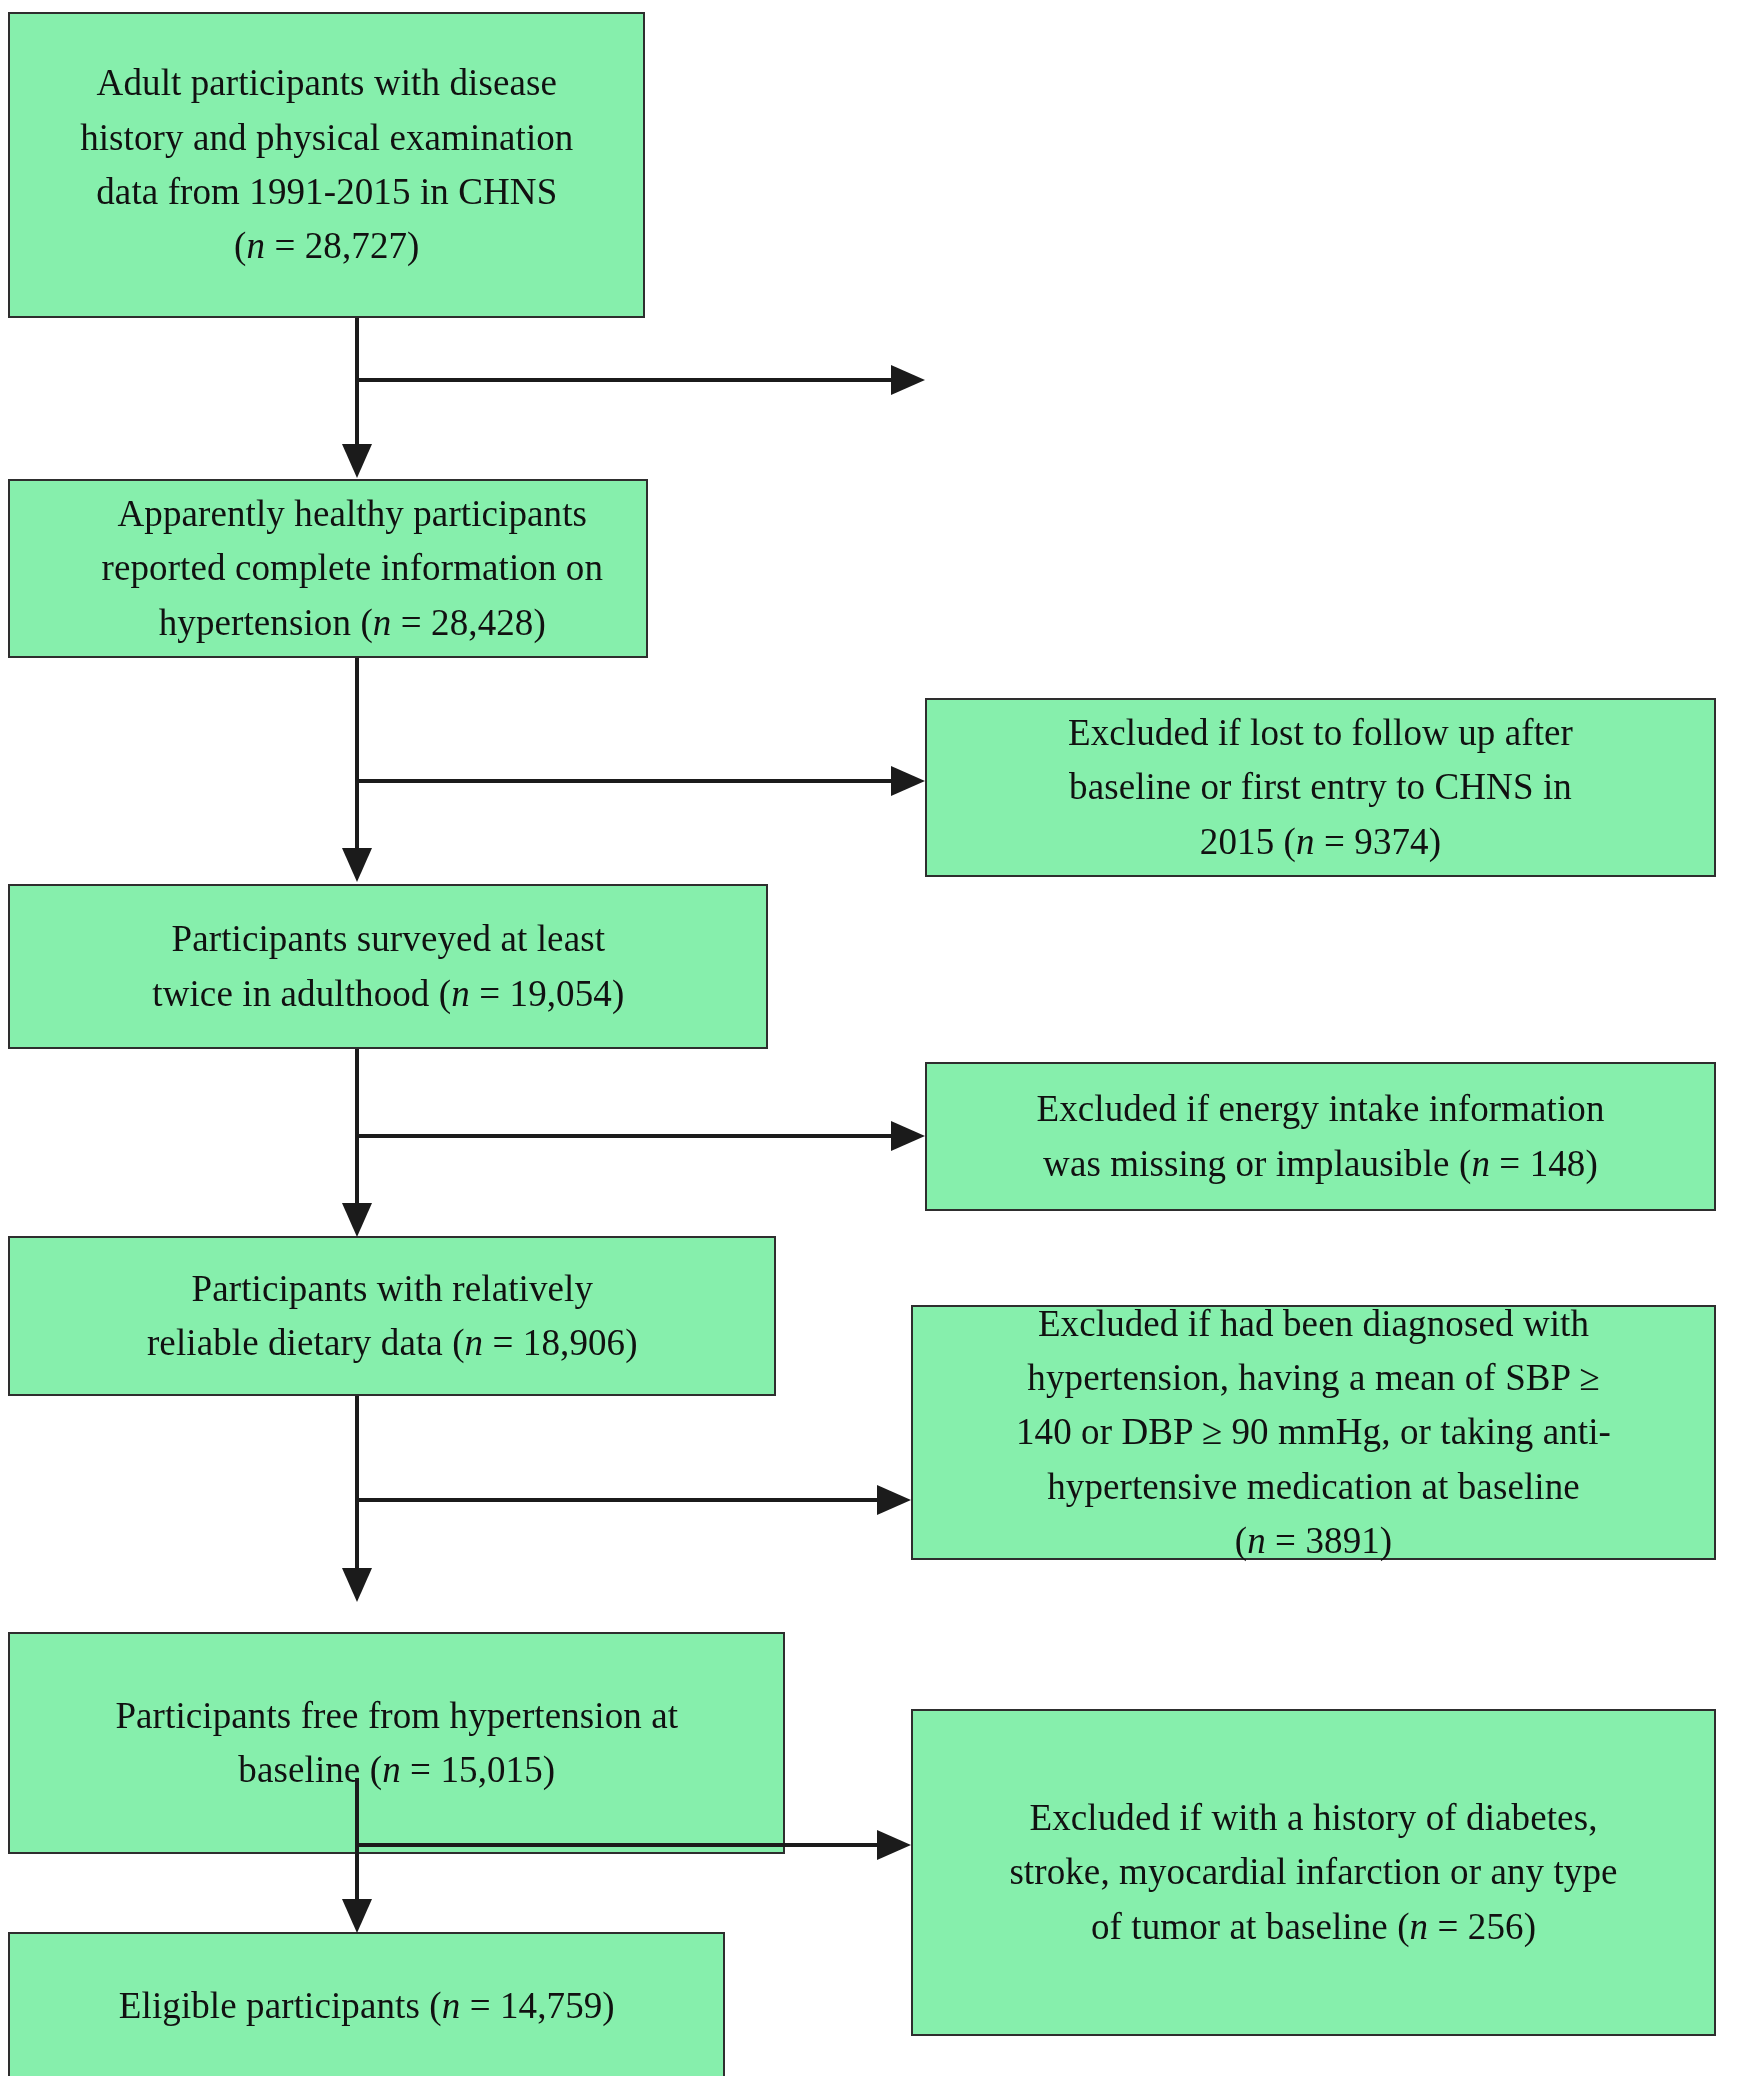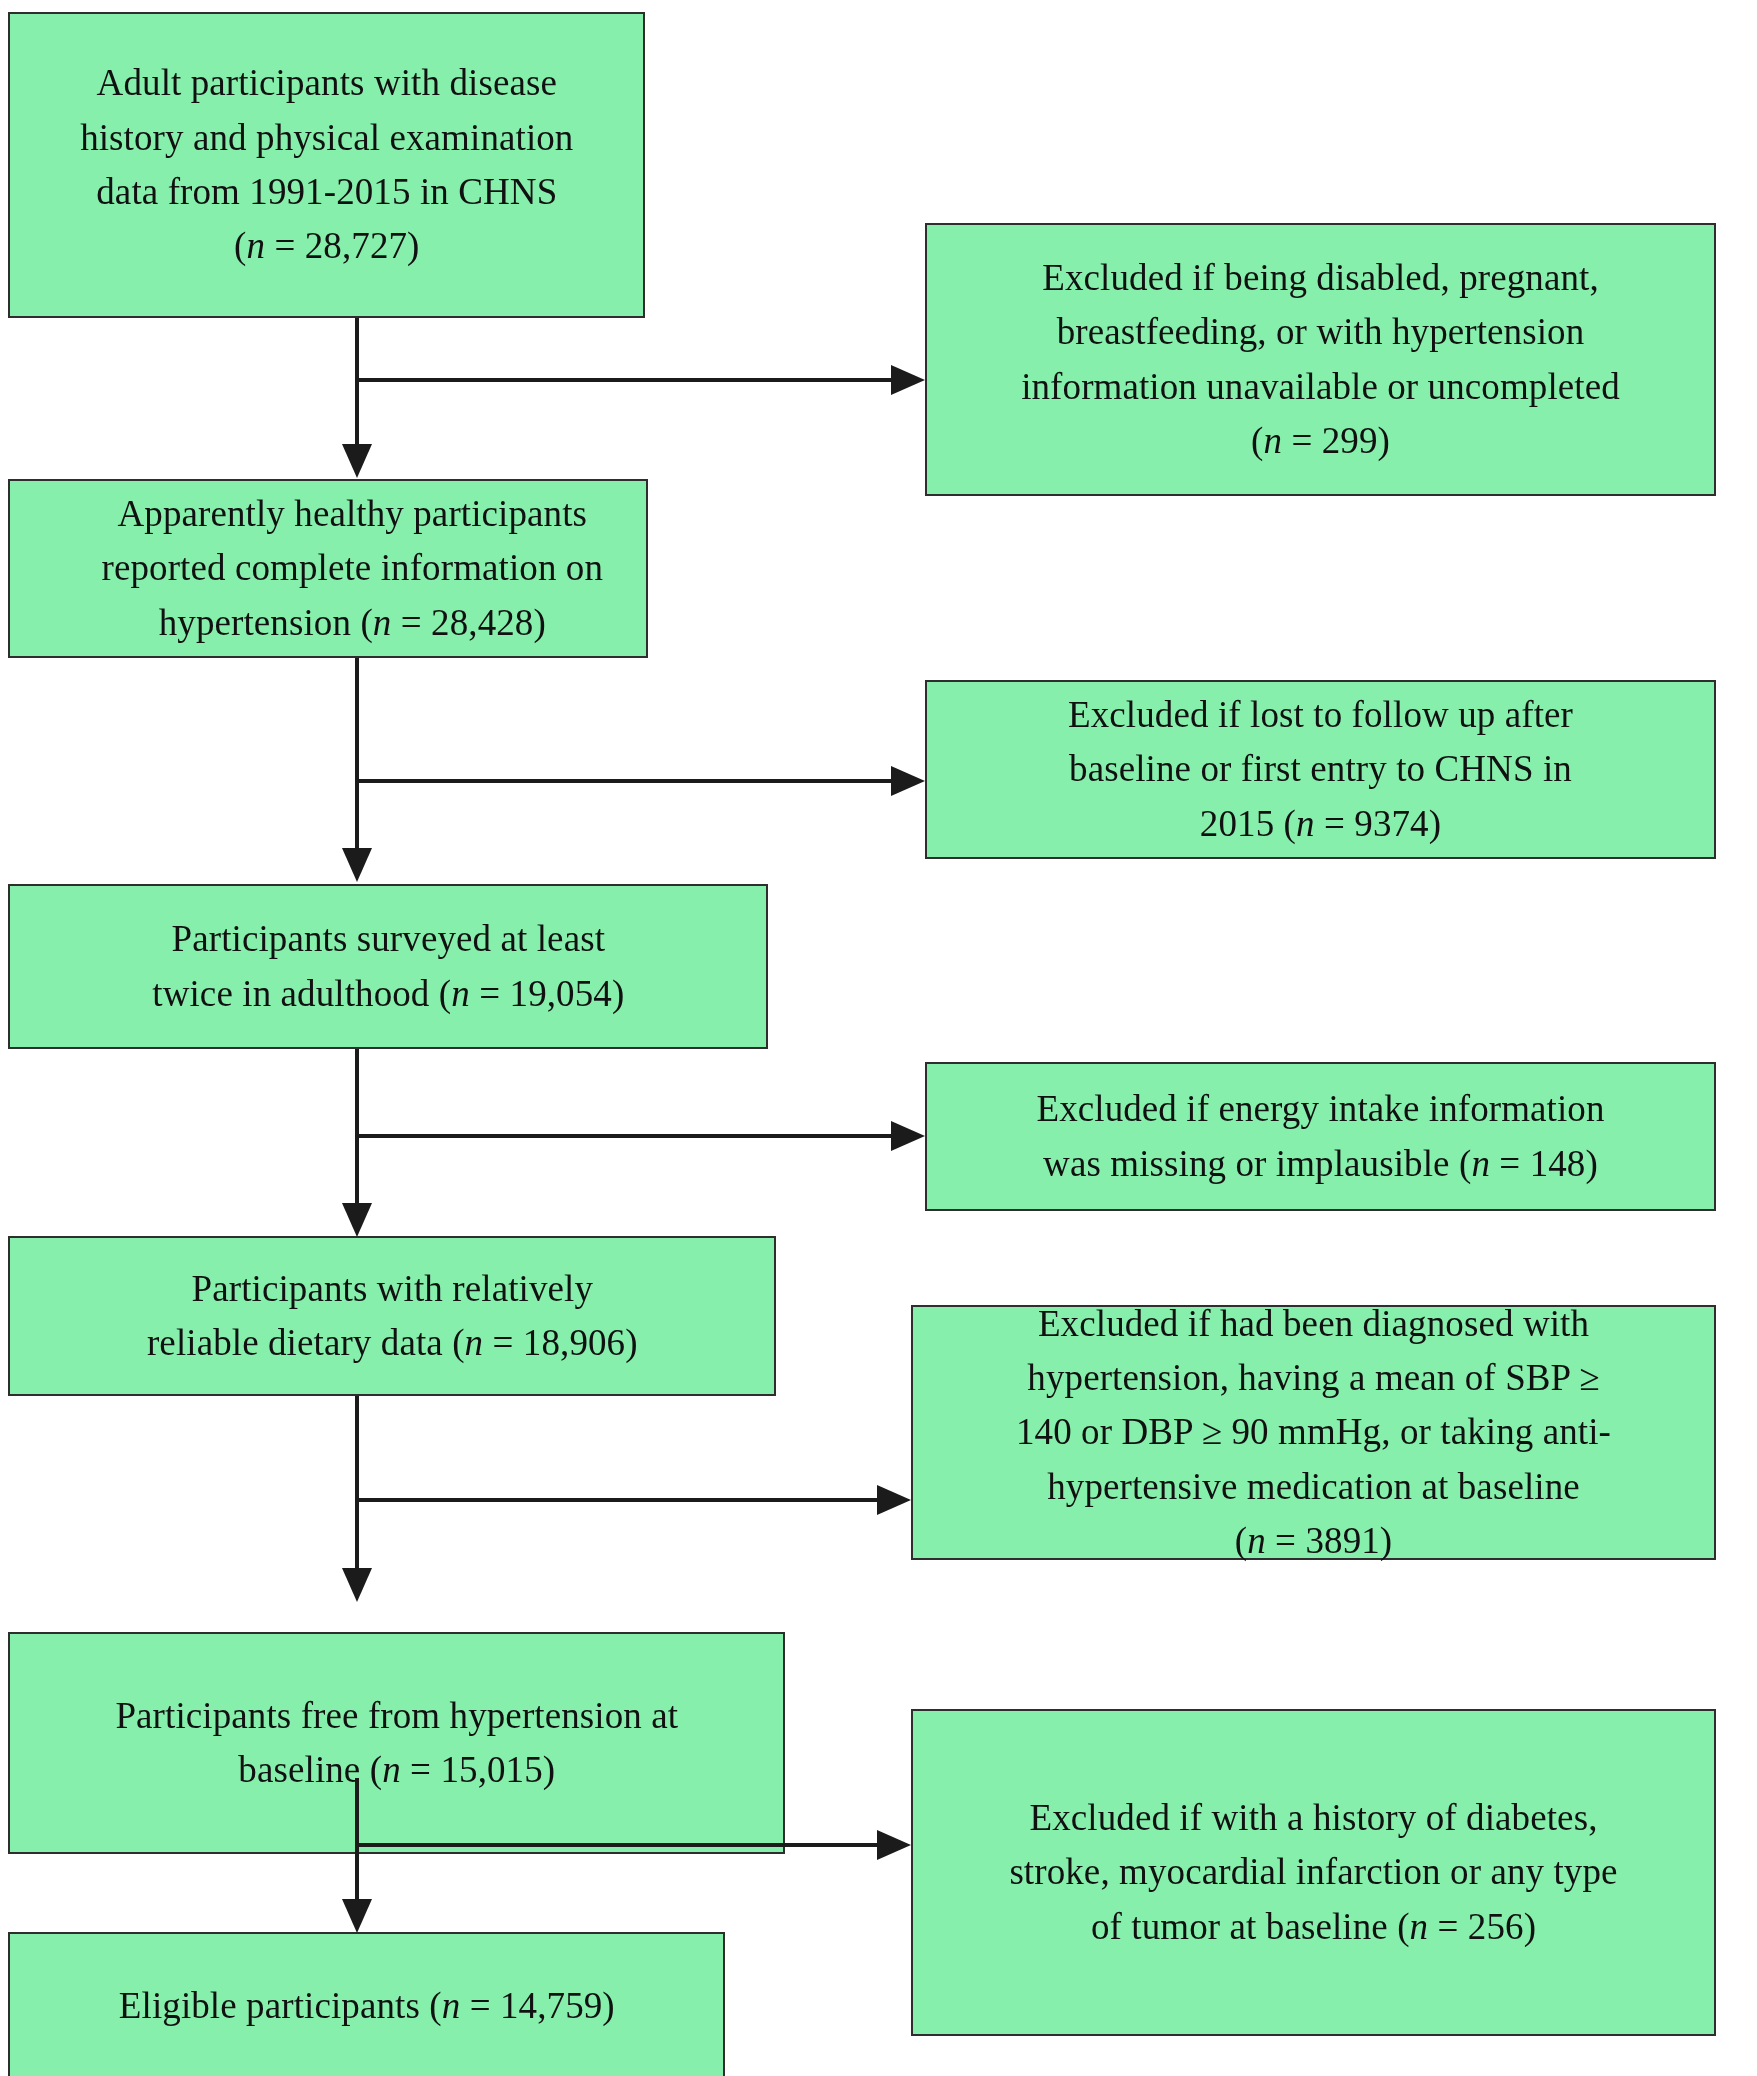--- a/index.html
+++ b/index.html
@@ -88,25 +88,22 @@
   </div>
 
   <div class="node" style="left:8.3px; top:1632px; width:777px; height:222px;">
     <span class="txt">Participants free from hypertension at<br>baseline (<em class="v">n</em> = 15,015)</span>
   </div>
 
   <div class="node" style="left:8.3px; top:1932px; width:717px; height:148px;">
     <span class="txt">Eligible participants (<em class="v">n</em> = 14,759)</span>
   </div>
 
-  <div class="node exclusion" style="left:925px; top:223px; width:791px; height:273px;">
-    <span class="txt">Excluded if being disabled, pregnant,<br>breastfeeding, or with hypertension<br>information unavailable or uncompleted<br>(<em class="v">n</em> = 299)</span>
-  </div>
 
-  <div class="node exclusion" style="left:925px; top:680px; width:791px; height:179px;">
+  <div class="node exclusion" style="left:925px; top:698px; width:791px; height:179px;">
     <span class="txt">Excluded if lost to follow up after<br>baseline or first entry to CHNS in<br>2015 (<em class="v">n</em> = 9374)</span>
   </div>
 
   <div class="node exclusion" style="left:925px; top:1062px; width:791px; height:149px;">
     <span class="txt">Excluded if energy intake information<br>was missing or implausible (<em class="v">n</em> = 148)</span>
   </div>
 
   <div class="node exclusion" style="left:911px; top:1305px; width:805px; height:255px;">
     <span class="txt">Excluded if had been diagnosed with<br>hypertension, having a mean of SBP ≥<br>140 or DBP ≥ 90 mmHg, or taking anti-<br>hypertensive medication at baseline<br>(<em class="v">n</em> = 3891)</span>
   </div>

